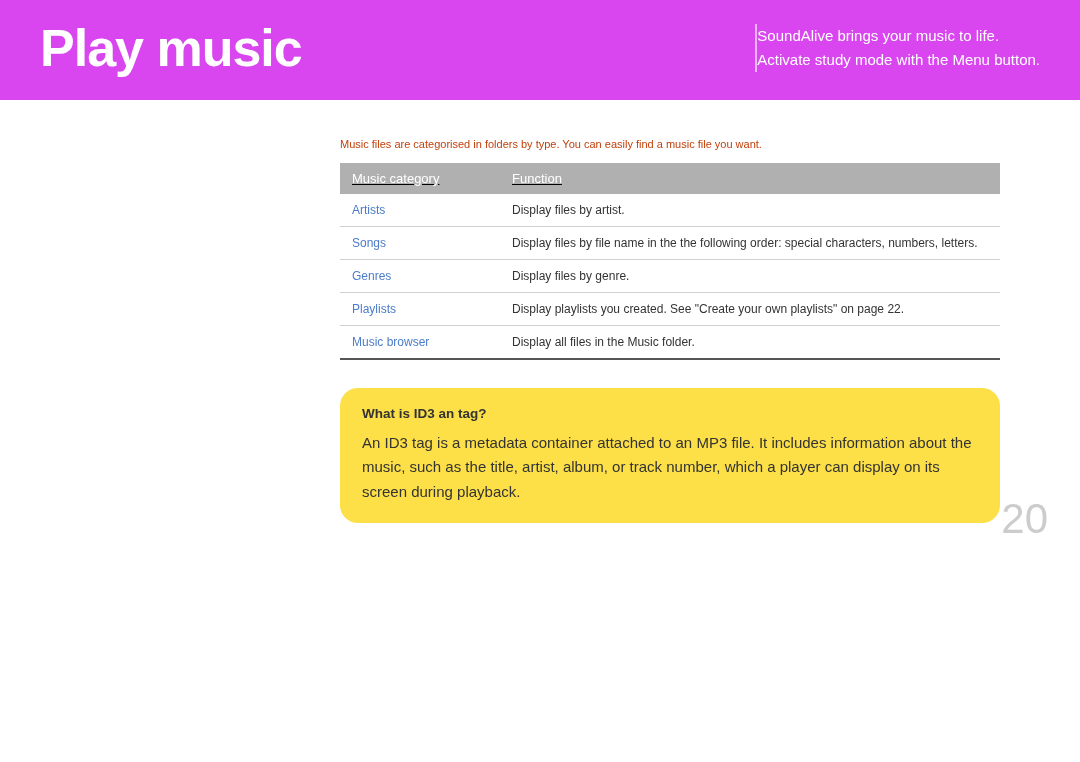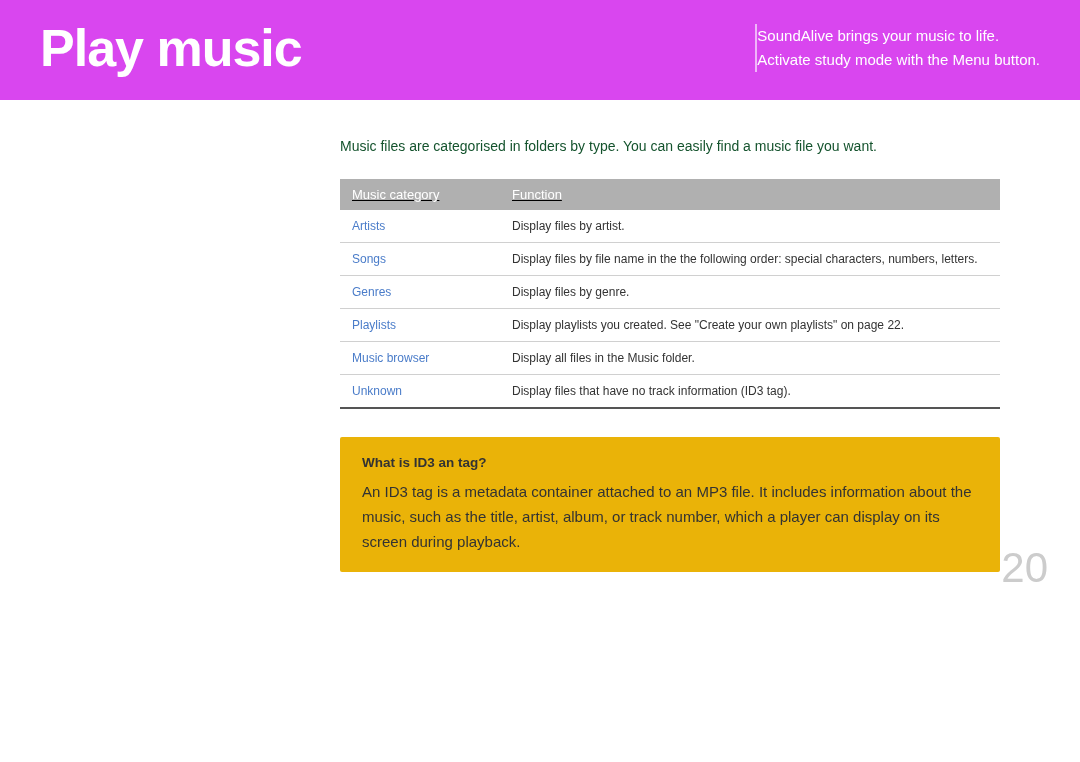--- a/index.html
+++ b/index.html
@@ -48,23 +48,23 @@
     }
 
     .section-title {
       color: #4a7cc9;
       font-size: 32px;
       font-weight: bold;
       margin-bottom: 12px;
     }
 
     .section-intro {
-      font-size: 14px;
-      color: #14532d;
-      margin-bottom: 22px;
+      font-size: 11px;
+      color: #c2410c;
+      margin-bottom: 10px;
       line-height: 1.5;
     }
 
     
     .music-table {
       width: 100%;
       border-collapse: collapse;
       margin-bottom: 28px;
       font-size: 13px;
     }
@@ -102,22 +102,22 @@
       line-height: 1.5;
     }
 
     .music-table tbody td.category-cell {
       color: #4a7cc9;
       width: 160px;
     }
 
     
     .info-box {
-      background: #eab308;
-      border-radius: 2px;
+      background: #fde047;
+      border-radius: 18px;
       padding: 18px 22px;
       margin-top: 8px;
     }
 
     .info-box-title {
       font-size: 13.5px;
       font-weight: bold;
       color: #333333;
       margin-bottom: 10px;
     }
@@ -173,24 +173,20 @@
           <td>Display files by genre.</td>
         </tr>
         <tr>
           <td class="category-cell">Playlists</td>
           <td>Display playlists you created. See "Create your own playlists" on page 22.</td>
         </tr>
         <tr>
           <td class="category-cell">Music browser</td>
           <td>Display all files in the Music folder.</td>
         </tr>
-        <tr>
-          <td class="category-cell">Unknown</td>
-          <td>Display files that have no track information (ID3 tag).</td>
-        </tr>
       </tbody>
   </table>
 
   <div class="info-box">
     <div class="info-box-title">What is ID3 an tag?</div>
     <div class="info-box-text">An ID3 tag is a metadata container attached to an MP3 file. It includes information about the music, such as the title, artist, album, or track number, which a player can display on its screen during playback.</div>
   </div>
 
   <div class="page-number">20</div>
 </main>

